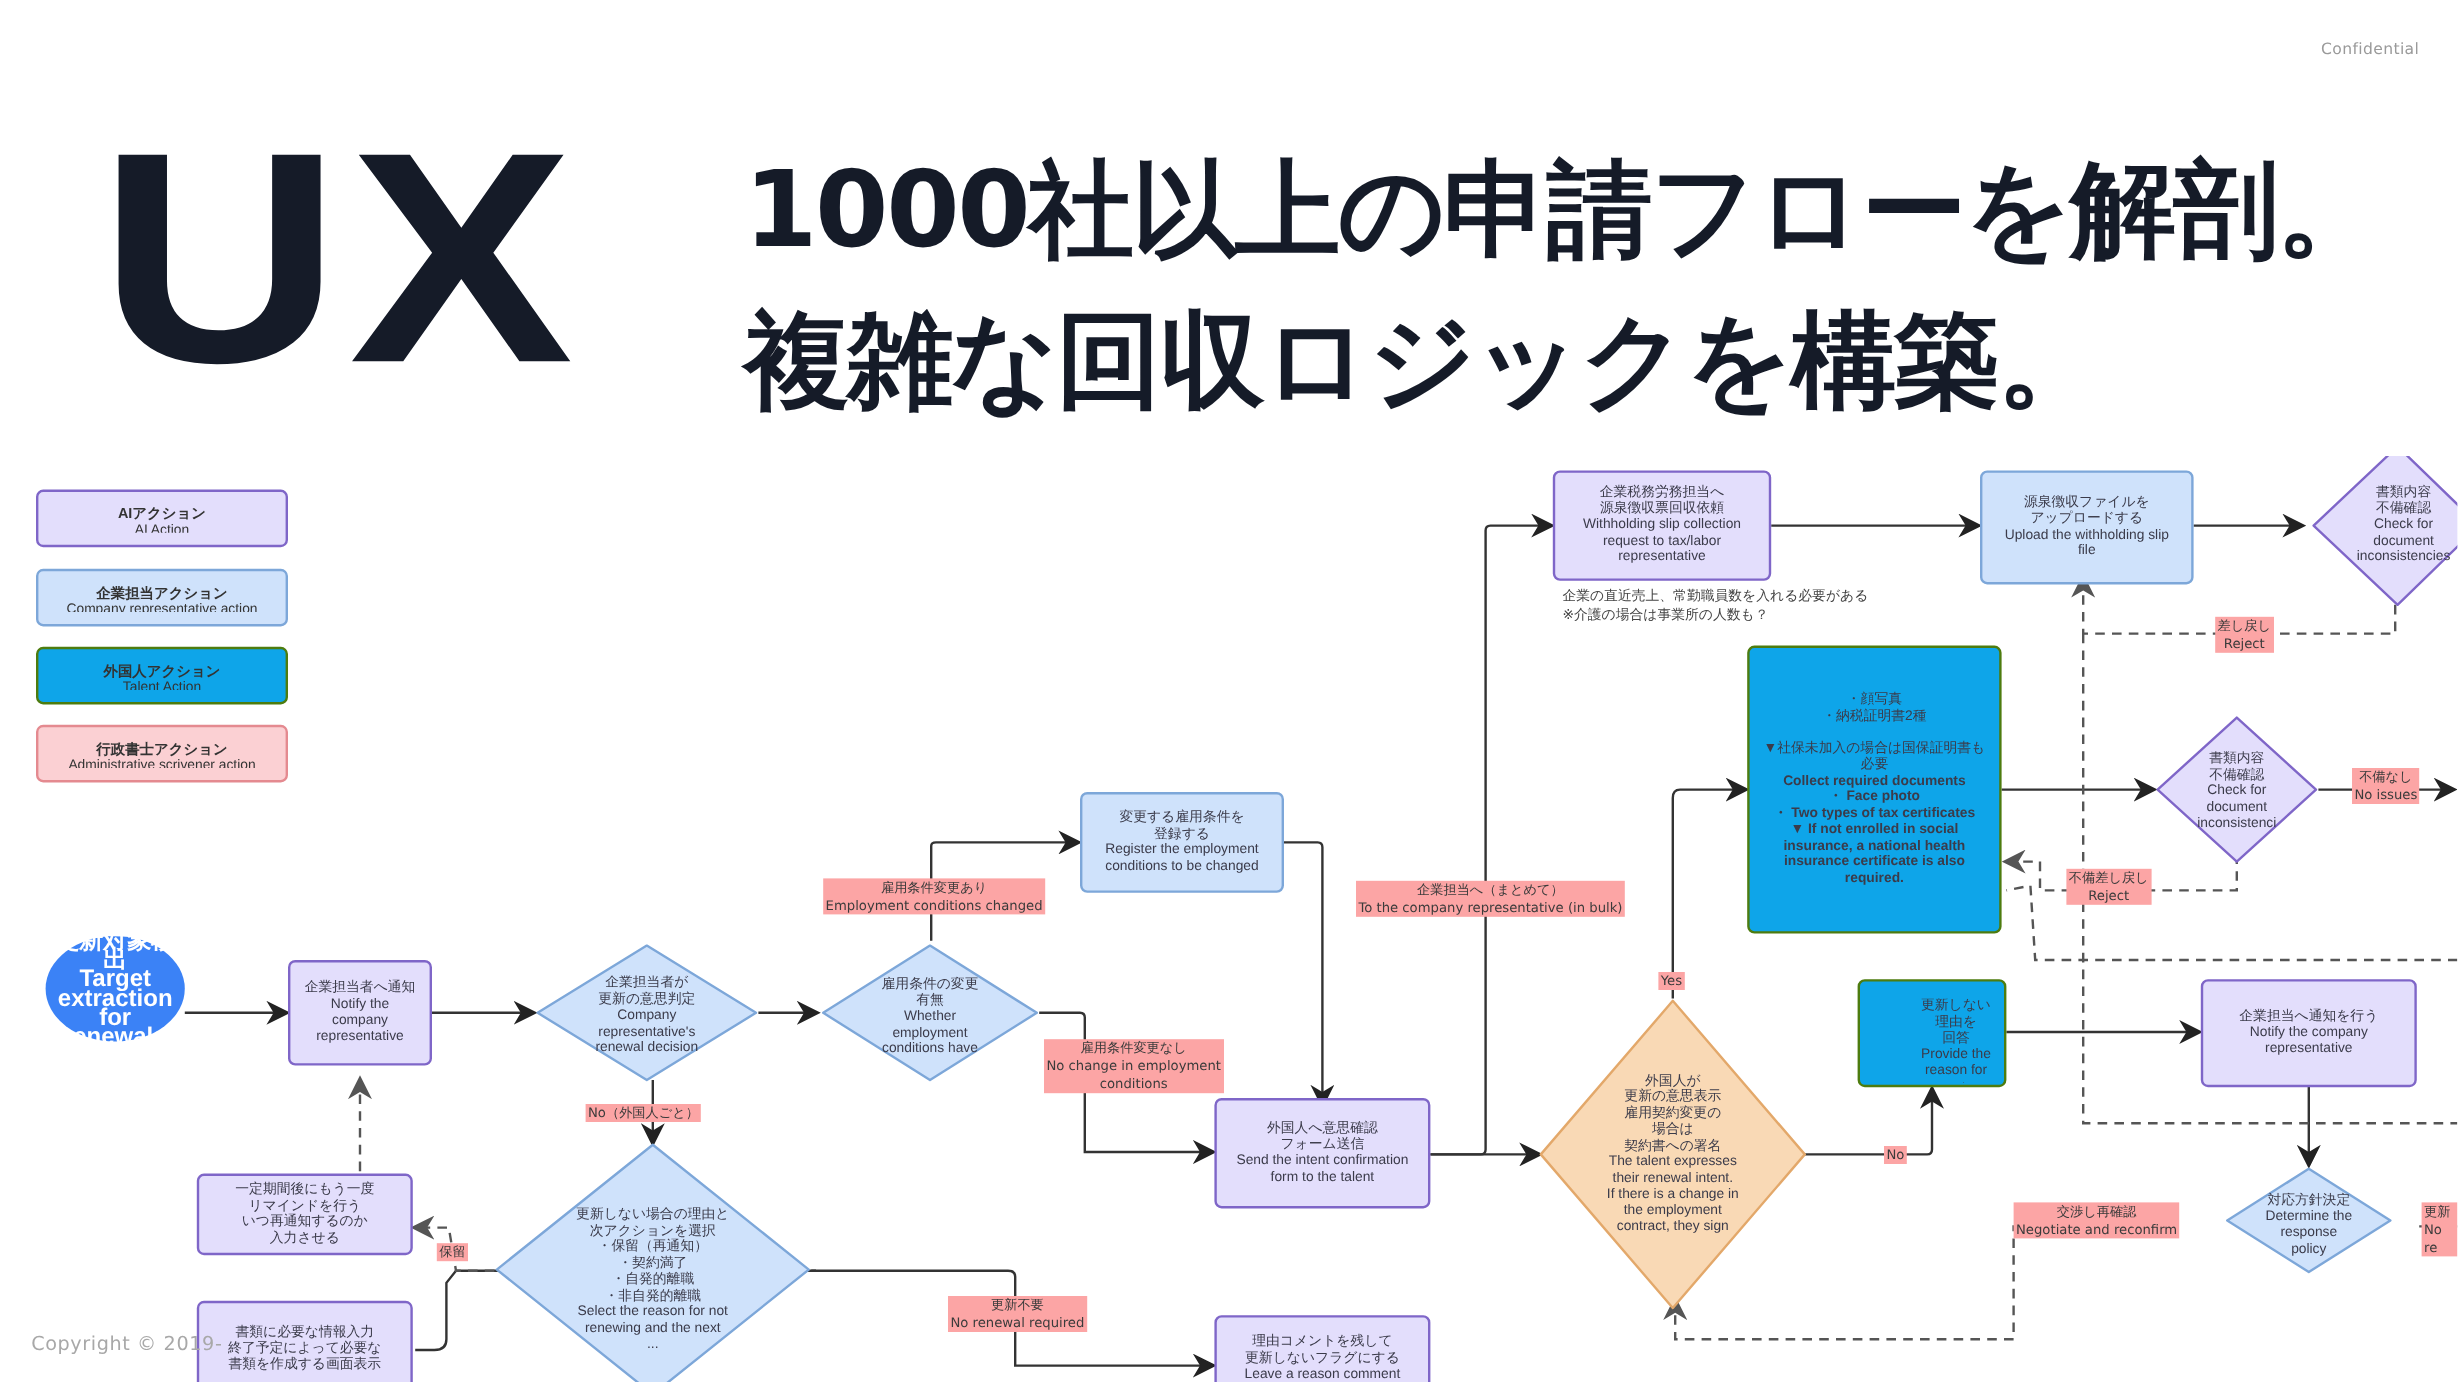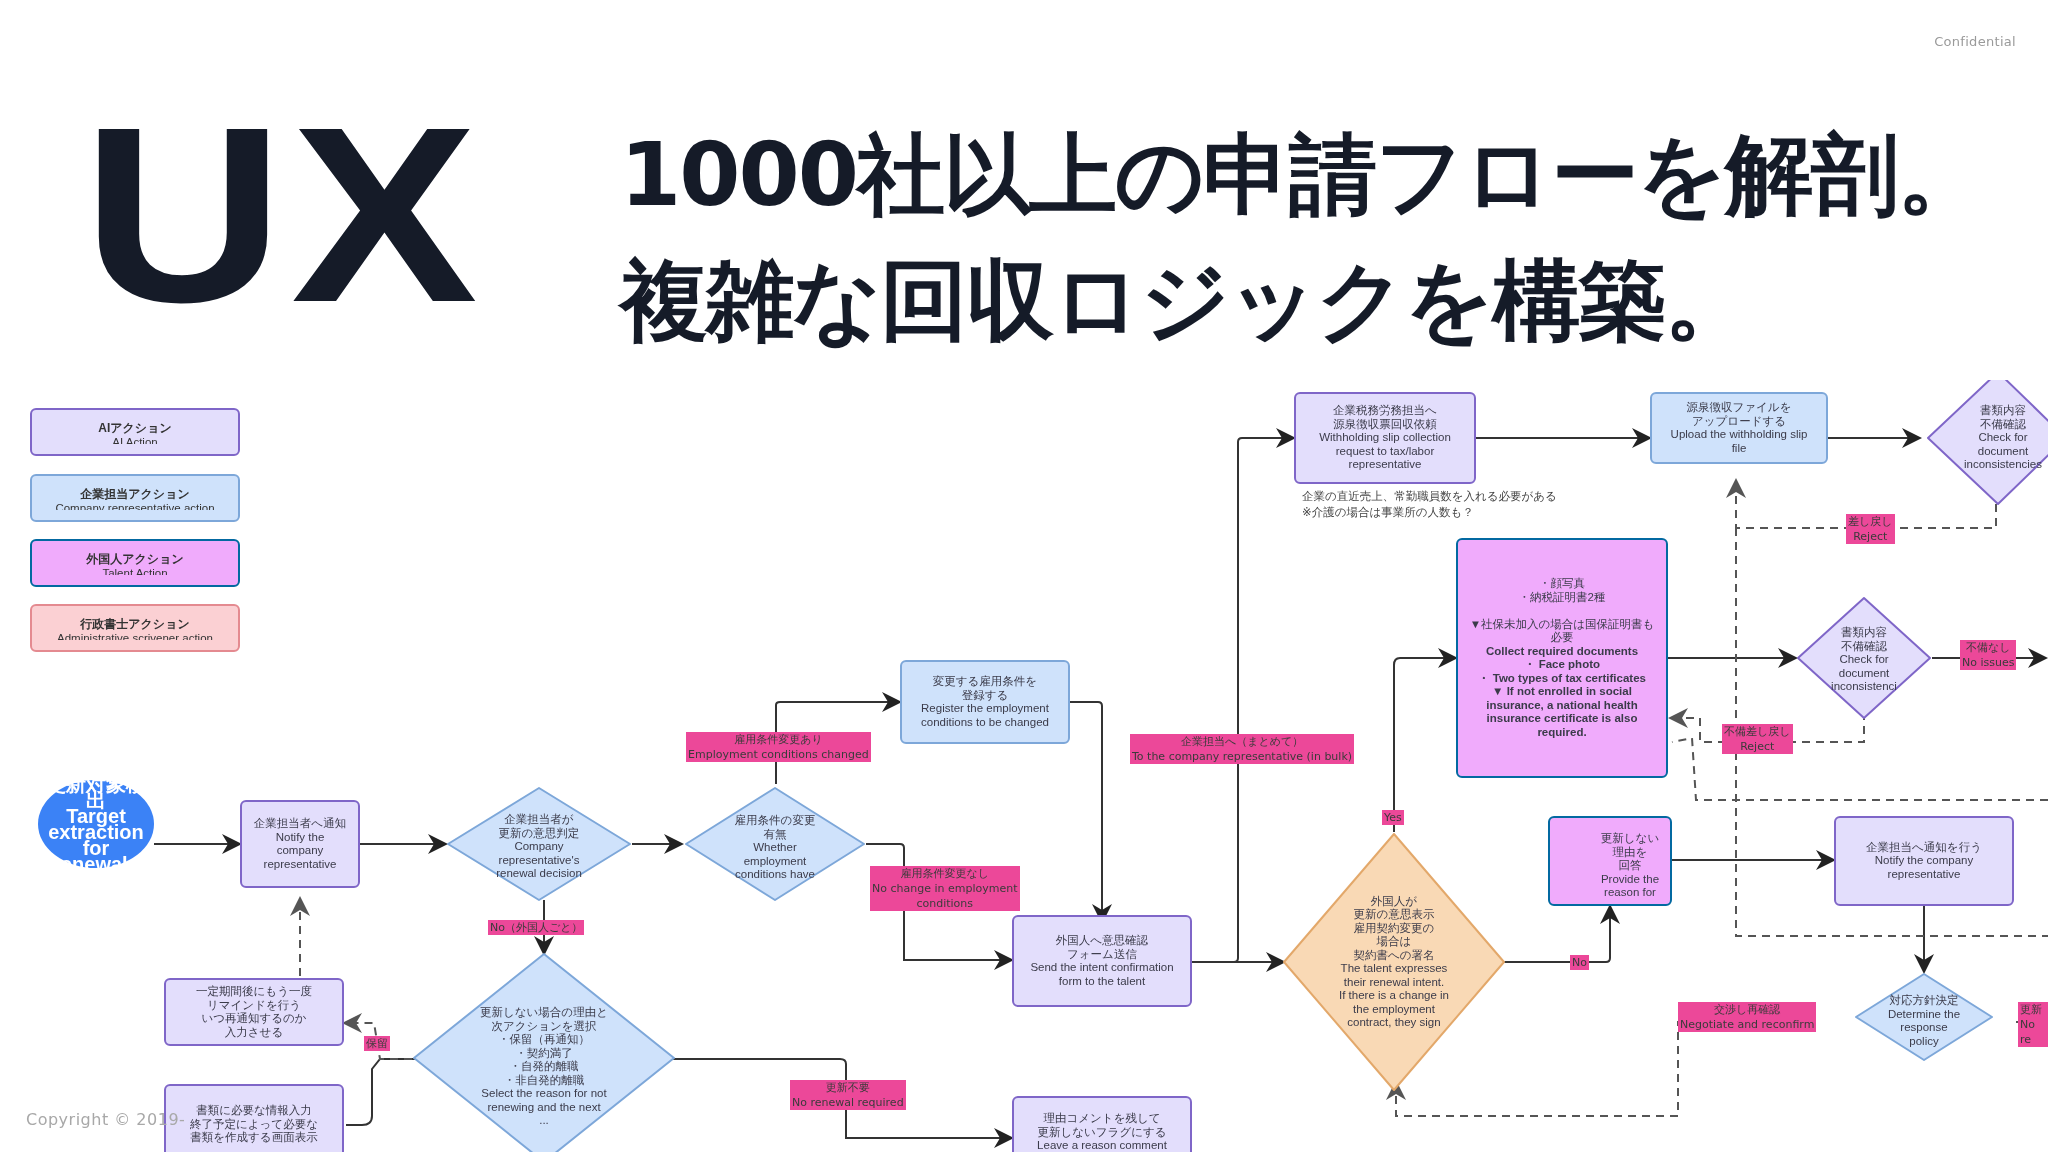--- a/index.html
+++ b/index.html
@@ -15,35 +15,35 @@
   }
   .headline { position: absolute; left: 620px; top: 112px; font-family: "DejaVu Sans", sans-serif; font-weight: bold; color: #151b28; font-size: 88px; line-height: 126px; letter-spacing: -2px; }
   .headline div { white-space: nowrap; }
 
   .diagram { position: absolute; left: 0; top: 380px; width: 2048px; height: 772px; overflow: hidden; }
   svg.wires { position: absolute; left: 0; top: 0; }
 
   .node { position: absolute; box-sizing: border-box; display: flex; align-items: center; justify-content: center; text-align: center; font-family: "Liberation Sans", sans-serif; font-size: 11.5px; line-height: 13.5px; color: #3b3b4a; padding: 4px 6px; overflow: hidden; white-space: pre-line; border-radius: 6px; }
   .ai { background: #e3defc; border: 2px solid #7f66c8; }
   .co { background: #cfe2fb; border: 2px solid #7da7d9; }
-  .ta { background: #f0abfc; border: 2px solid #0369a1; }
+  .ta { background: #0ea5e9; border: 2px solid #4d7c0f; }
   .ad { background: #fbd0d3; border: 2px solid #e48a90; }
 
   .legend { position: absolute; box-sizing: border-box; width: 210px; height: 48px; border-radius: 6px; display: flex; flex-direction: column; align-items: center; justify-content: center; font-family: "Liberation Sans", sans-serif; font-size: 12px; color: #333; line-height: 14px; overflow: hidden; }
   .legend .jp { font-weight: bold; }
   .legend .en { font-size: 11.5px; height: 9px; overflow: hidden; }
 
   .start { position: absolute; left: 38px; top: 400px; width: 116px; height: 88px; border-radius: 50%; background: #3b82f6; color: #fff; font-family: "Liberation Sans", sans-serif; font-weight: bold; font-size: 20px; line-height: 16px; display: flex; align-items: center; justify-content: center; text-align: center; white-space: pre-line; }
 
   .diamond { position: absolute; }
   .diamond svg { position: absolute; left: 0; top: 0; }
   .diamond .txt { position: absolute; left: 0; top: 0; width: 100%; height: 100%; display: flex; align-items: center; justify-content: center; text-align: center; font-family: "Liberation Sans", sans-serif; font-size: 11.5px; line-height: 13.5px; color: #3b3b4a; white-space: pre-line; }
   .diamond .txt span { display: block; overflow: hidden; }
 
-  .elabel { position: absolute; font-family: "DejaVu Sans", sans-serif; font-size: 11px; line-height: 15px; color: #3b3b3b; text-align: center; white-space: pre-line; background: #ec4899; padding: 0 2px; }
+  .elabel { position: absolute; font-family: "DejaVu Sans", sans-serif; font-size: 11px; line-height: 15px; color: #3b3b3b; text-align: center; white-space: pre-line; background: #fca5a5; padding: 0 2px; }
   .note { position: absolute; font-family: "DejaVu Sans", sans-serif; font-size: 11.5px; line-height: 16px; color: #444; white-space: pre-line; }
   .copyright { position: absolute; left: 26px; top: 1110px; font-size: 16px; color: #a8a8a8; letter-spacing: 0.5px; font-family: "DejaVu Sans", sans-serif; }
   .b { font-weight: bold; }
 </style>
 </head>
 <body>
 
 <div class="confidential">Confidential</div>
 <div class="big-ux">UX</div>
 <div class="headline">
@@ -181,21 +181,21 @@
 Leave a reason comment</div>
 
   <div class="node ai" style="left:1294px;top:12px;width:182px;height:92px;">企業税務労務担当へ
 源泉徴収票回収依頼
 Withholding slip collection
 request to tax/labor
 representative</div>
   <div class="note" style="left:1302px;top:108px;">企業の直近売上、常勤職員数を入れる必要がある
 ※介護の場合は事業所の人数も？</div>
 
-  <div class="node co" style="left:1650px;top:12px;width:178px;height:72px;">源泉徴収ファイルを
+  <div class="node co" style="left:1650px;top:12px;width:178px;height:95px;">源泉徴収ファイルを
 アップロードする
 Upload the withholding slip
 file</div>
 
   <div class="diamond" style="left:1918px;top:-10px;width:150px;height:136px;">
     <svg width="150" height="136">
         <polygon points="80,2 148,68 80,134 10,68" fill="#e3defc" stroke="#7f66c8" stroke-width="2" stroke-linejoin="round"></polygon>
       </svg>
     <div class="txt" style="padding-left:10px;"><span>書類内容
 不備確認

